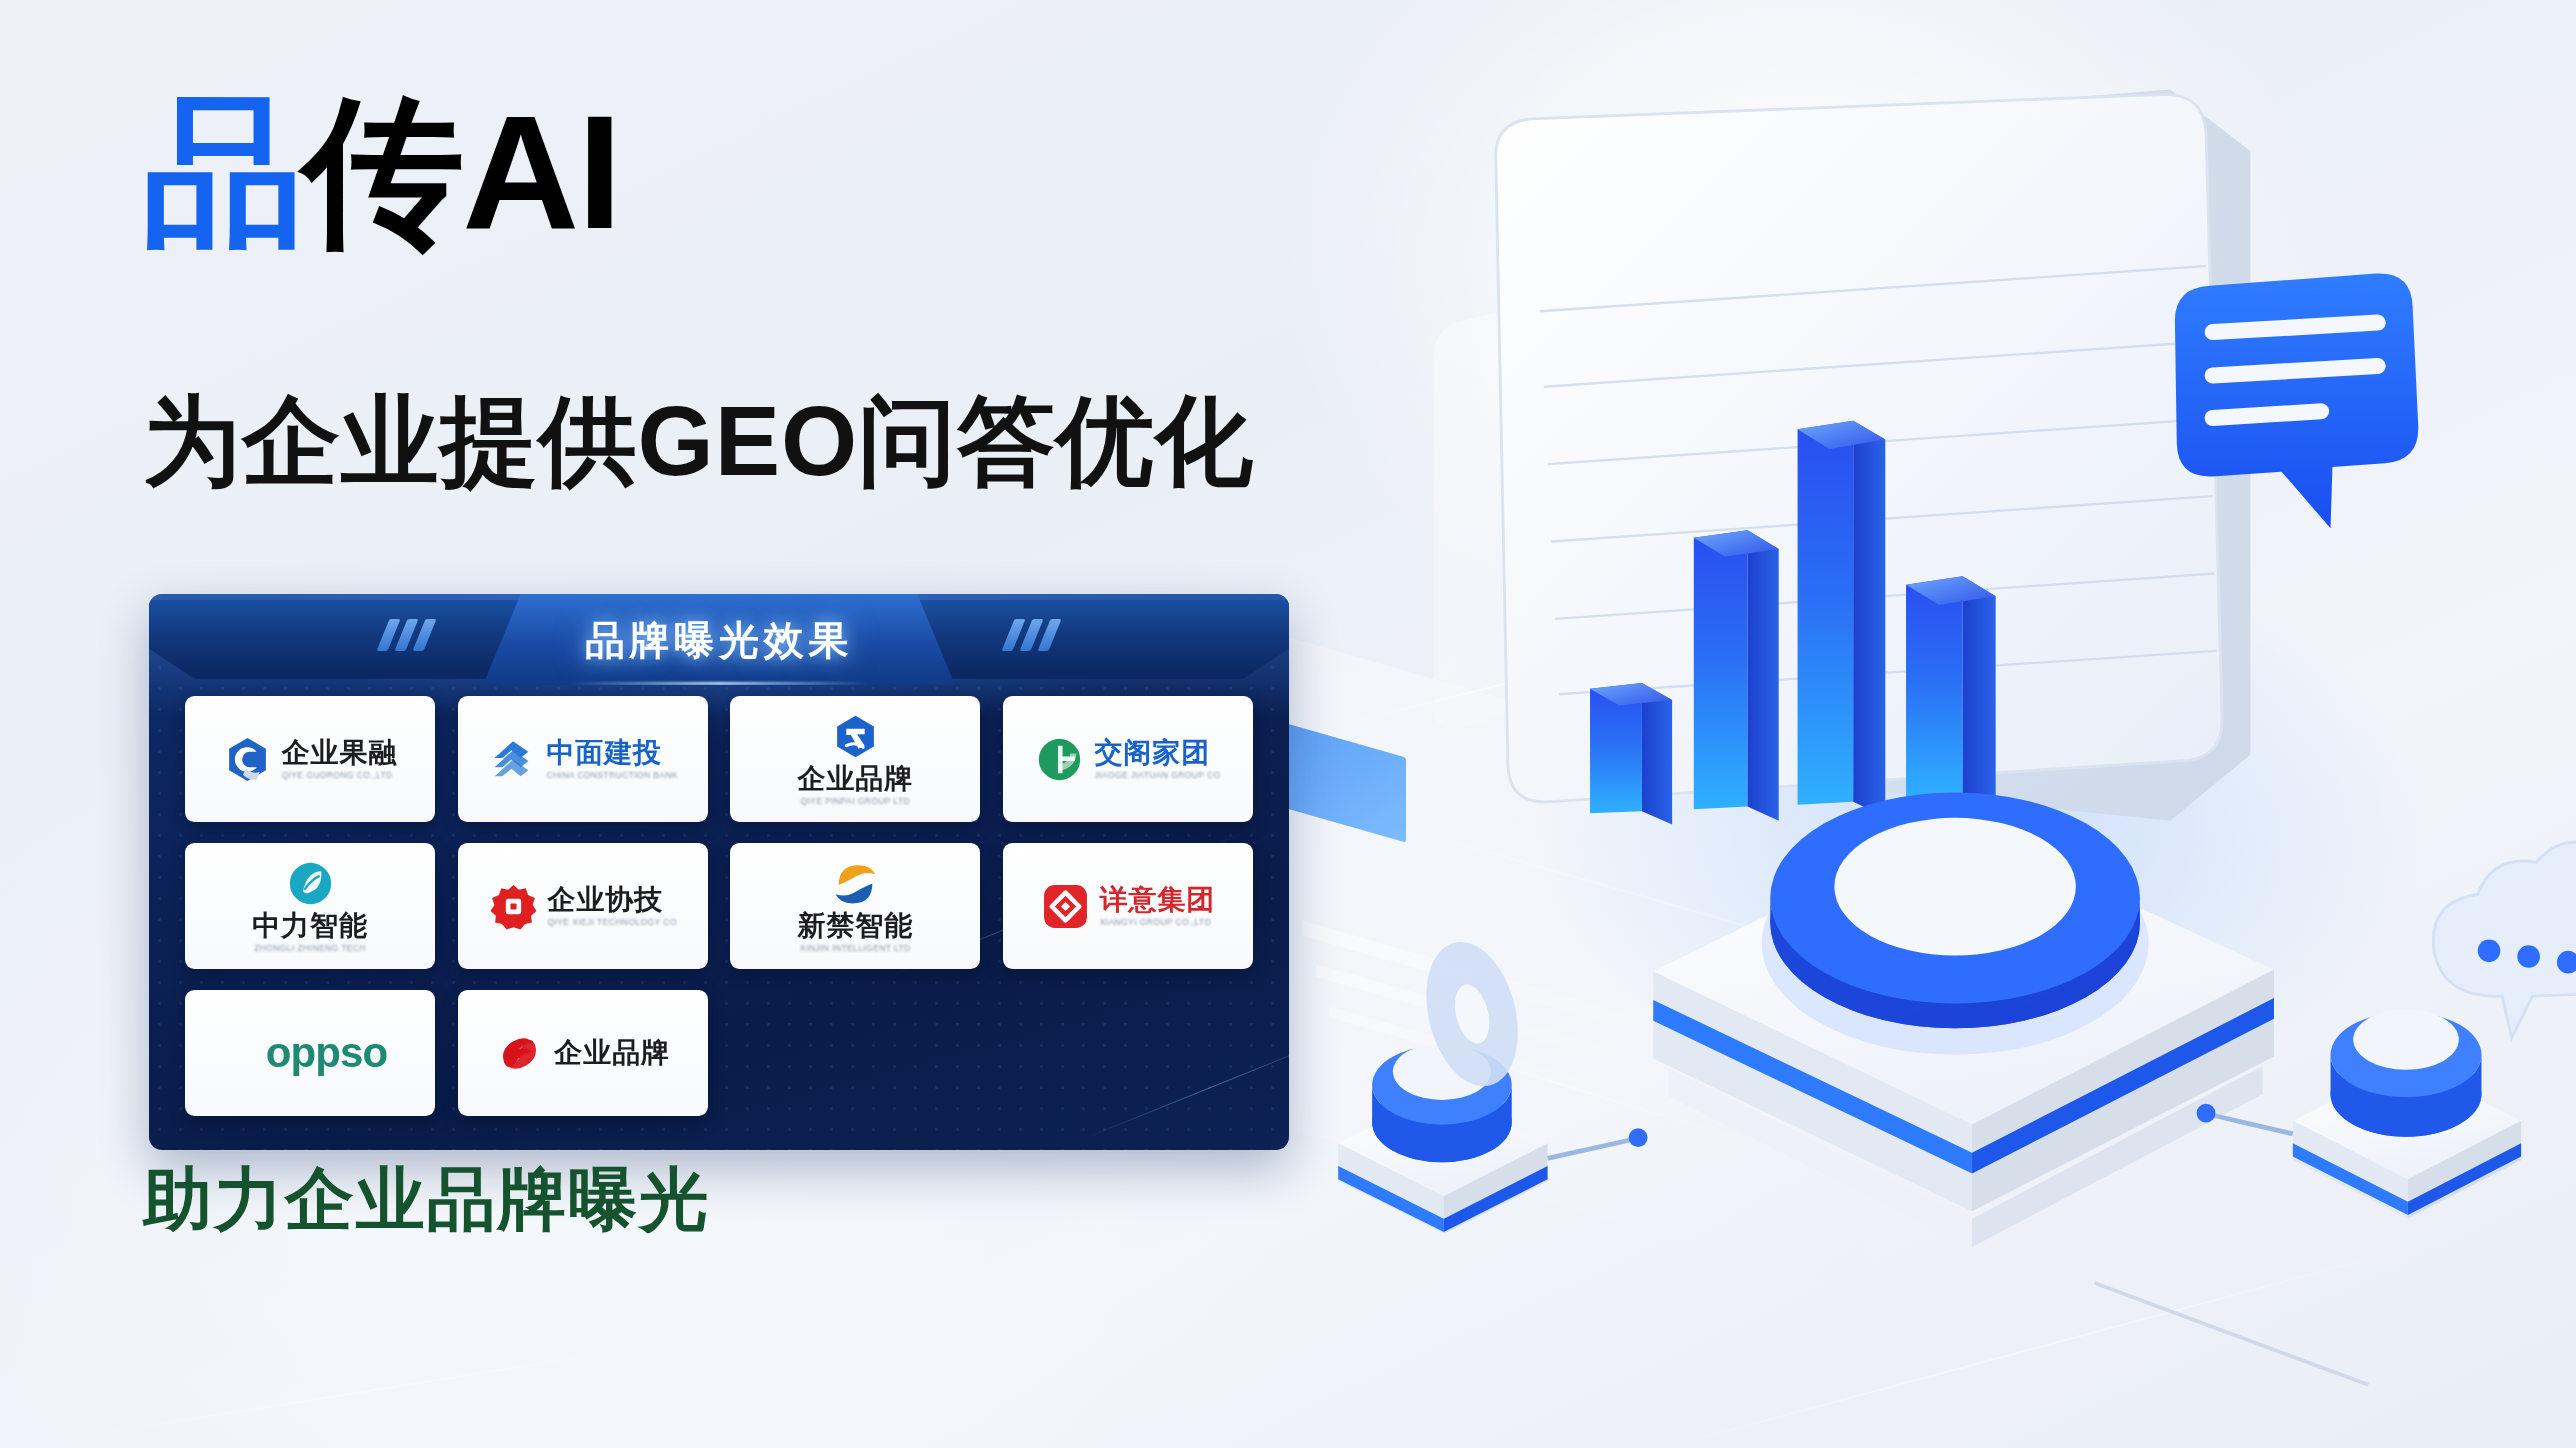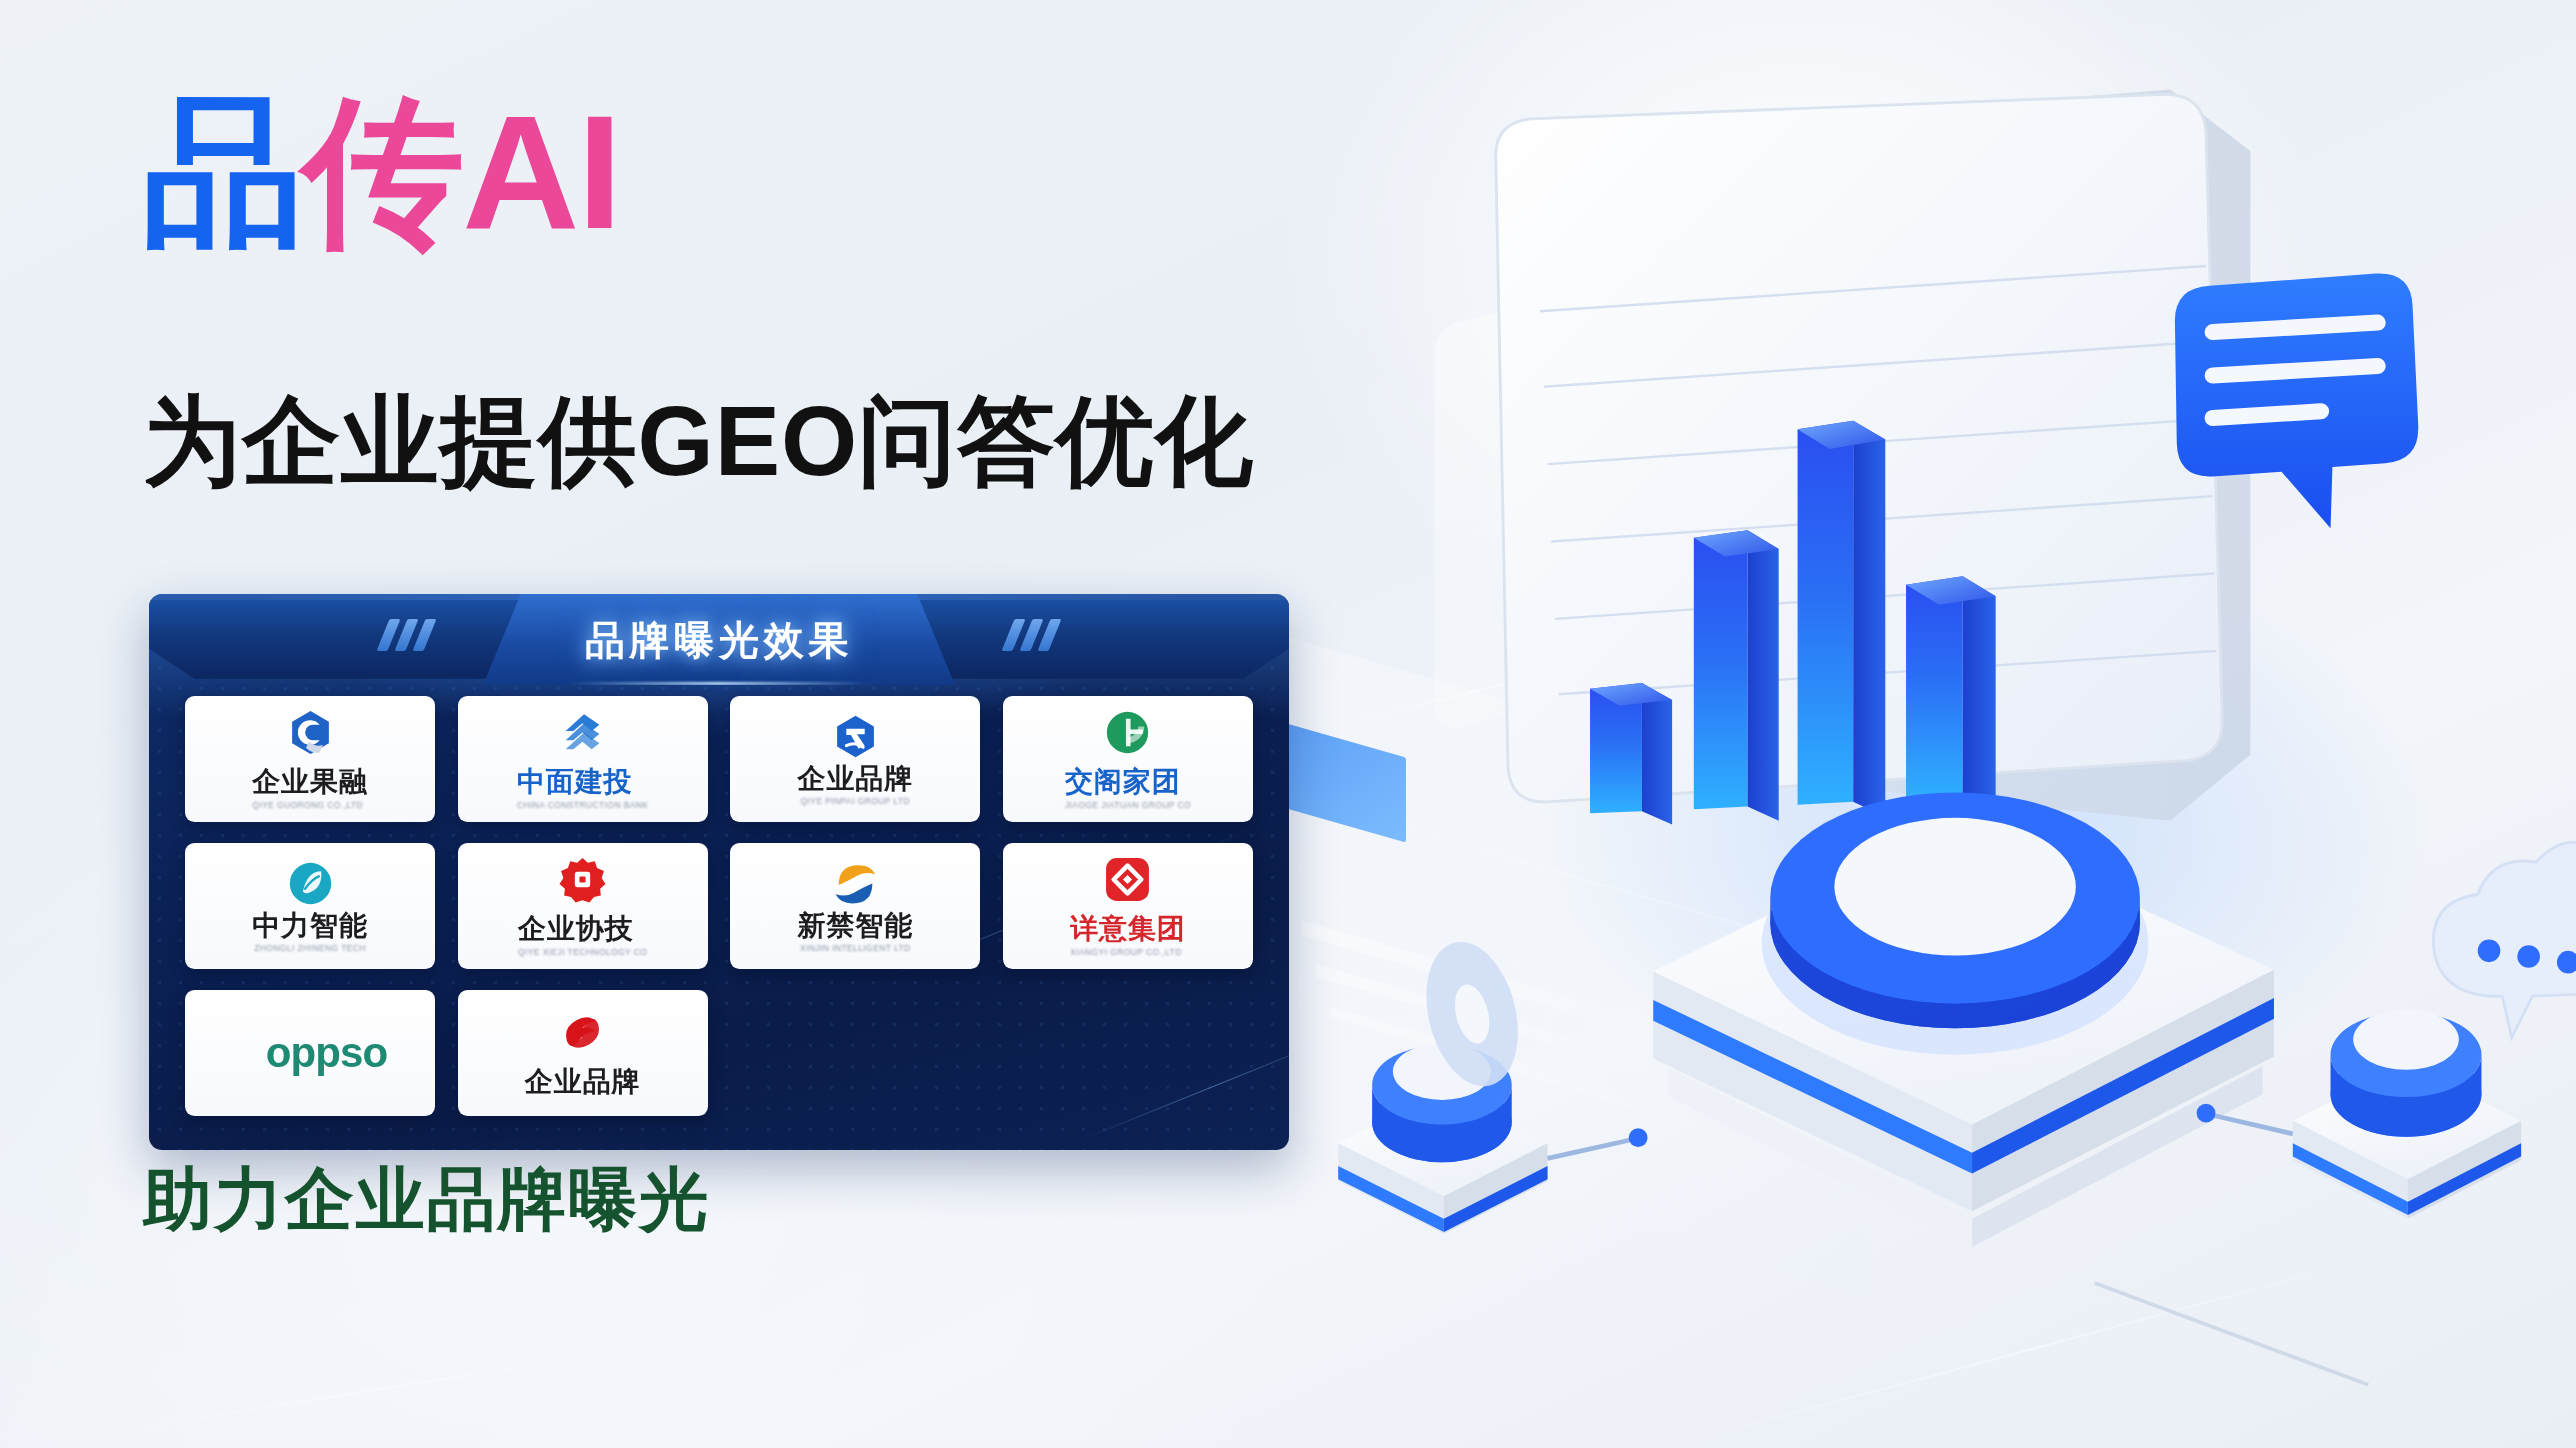--- a/index.html
+++ b/index.html
@@ -24,21 +24,21 @@
     background:linear-gradient(135deg, rgba(255,255,255,.75), rgba(232,238,246,.25));
   }
 
   
   .hero-title {
     position:absolute; left:142px; top:91px;
     font-size:162px; font-weight:bold; line-height:1;
     letter-spacing:-1.9px; white-space:nowrap;
   }
   .hero-title .pin { color:#1464f0; }
-  .hero-title .rest { color:#ec4899; }
+  .hero-title .rest { color:#000000; }
 
   .hero-sub {
     position:absolute; left:143px; top:377px;
     font-size:98px; font-weight:bold; color:#111111;
     letter-spacing:0.9px; white-space:nowrap;
   }
 
   .hero-foot {
     position:absolute; left:143px; top:1154px;
     font-size:69px; font-weight:bold; color:#14532d;
@@ -108,21 +108,20 @@
     position:absolute; left:36px; top:102px; right:36px; bottom:34px;
     display:grid; grid-template-columns:repeat(4,1fr); grid-template-rows:repeat(3,1fr);
     gap:21px 22.6px;
   }
   .card {
     background:linear-gradient(180deg,#ffffff,#f7f9fc);
     border-radius:9.4px;
     display:flex; align-items:center; justify-content:center; gap:10px;
     padding:7.5px 9.4px; position:relative;
     box-shadow:0 5.7px 15px rgba(4,16,45,.45);
-    flex-direction:column;
   }
   .card.stack { flex-direction:column; gap:3.8px; }
   .mark { flex:0 0 auto; display:block; }
   .card-txt { display:flex; flex-direction:column; align-items:flex-start; }
   .card.stack .card-txt { align-items:center; }
   .cn {
     font-size:28px; font-weight:bold; color:#1d1d1f; letter-spacing:0.9px;
     white-space:nowrap; line-height:1.08;
   }
   .cn.blue { color:#1763c9; }

